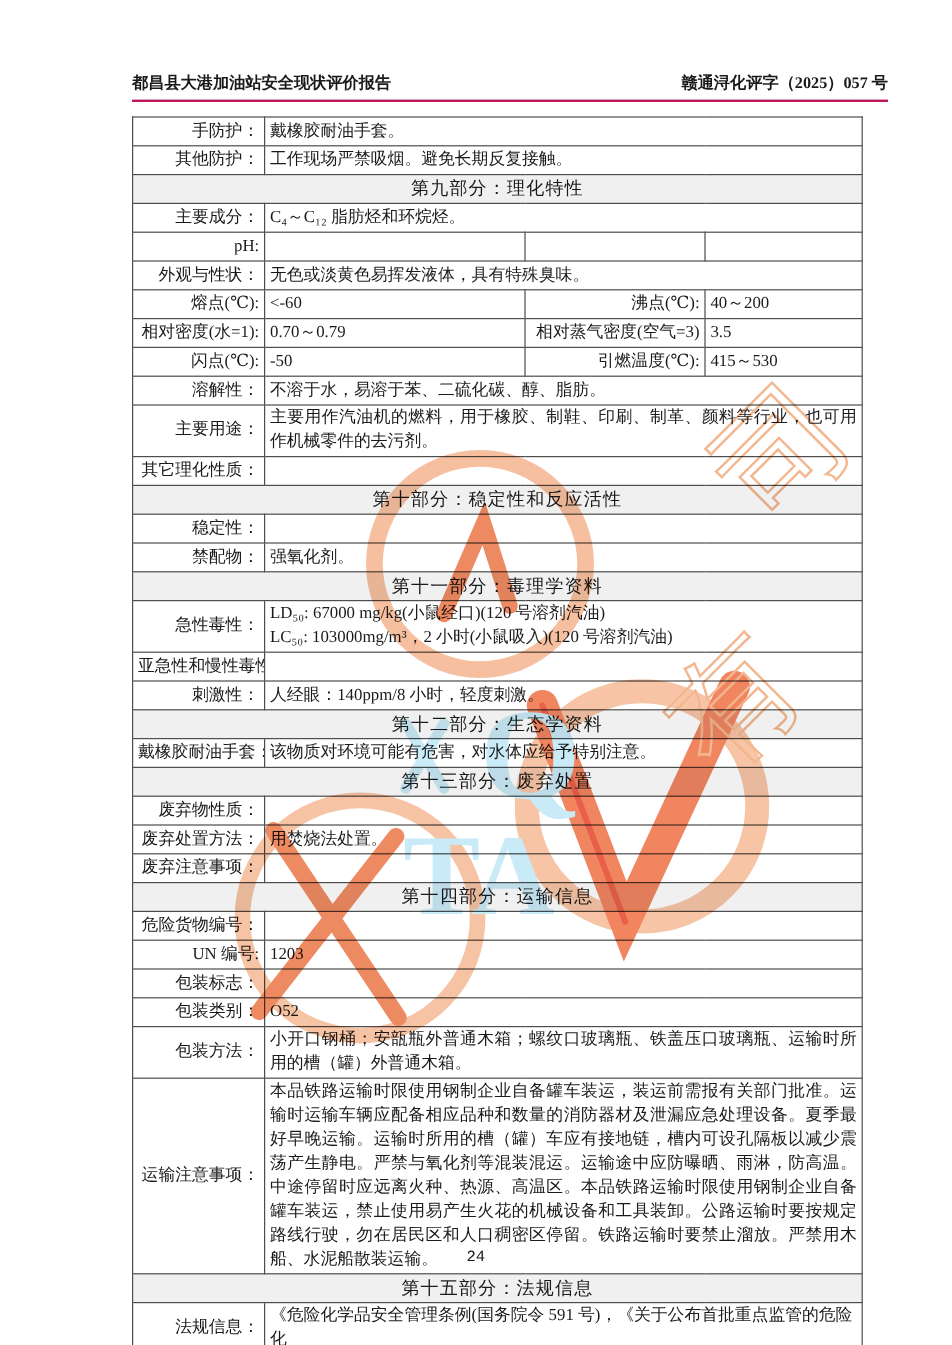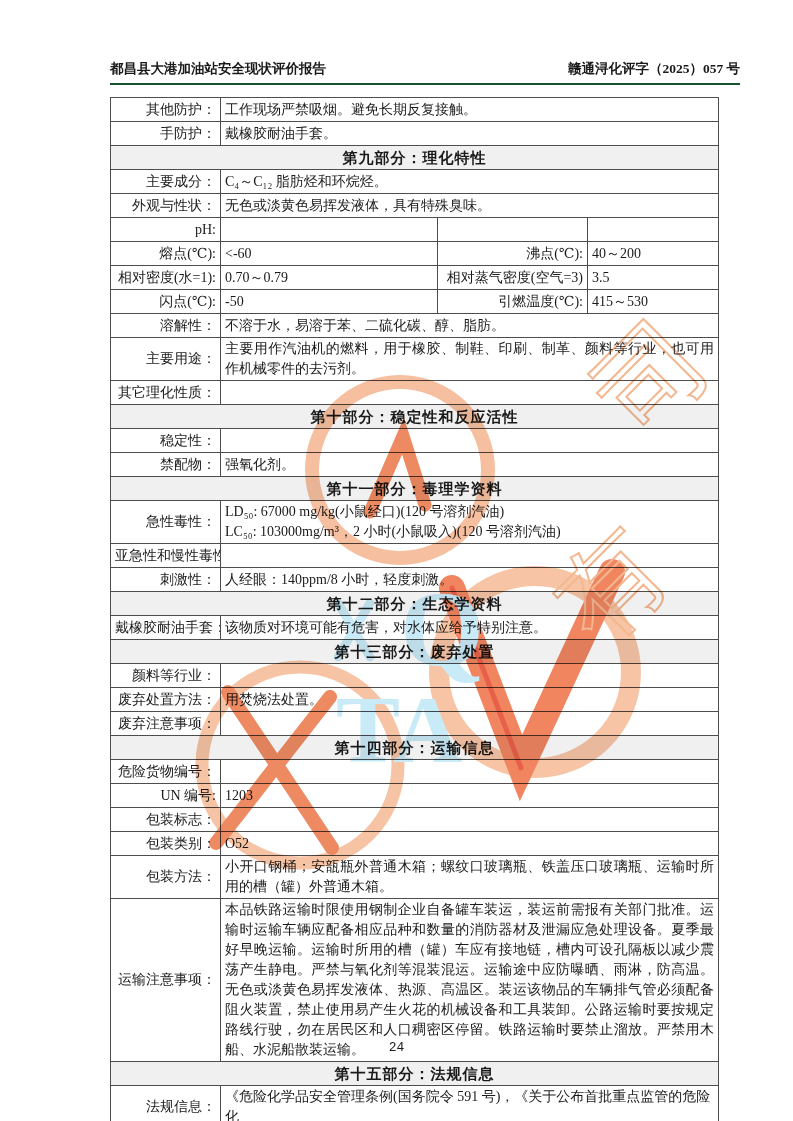--- a/index.html
+++ b/index.html
@@ -19,21 +19,21 @@
   .doc-header{
     position:absolute;
     left:110px;
     right:53px;
     top:60px;
     display:flex;
     justify-content:space-between;
     align-items:flex-end;
     font-size:13.5px;
     font-weight:bold;
-    border-bottom:2px solid #14532d;
+    border-bottom:2px solid #be185d;
     padding-bottom:5px;
   }
   
   table.msds{
     position:absolute;
     left:110px;
     top:97px;
     width:608px;
     border-collapse:collapse;
     table-layout:fixed;
@@ -56,21 +56,21 @@
     text-align:left;
     white-space:pre-line;
   }
   td.val.justify{
     text-align:justify;
     text-justify:inter-character;
   }
   td.section{
     background:#f0f0f0;
     text-align:center;
-    font-weight:bold;
+    font-weight:normal;
     font-size:15px;
     letter-spacing:1px;
   }
   
   .page-footer{
     position:absolute;
     left:0; right:0;
     top:1040px;
     text-align:center;
     font-size:13px;
@@ -103,45 +103,45 @@
 
   <table class="msds">
     <colgroup>
       <col style="width:110px">
         <col style="width:217px">
         <col style="width:150px">
         <col style="width:131px">
     </colgroup>
     <tbody id="table-body">
         <tr>
+          <td class="lbl">手防护：</td>
+          <td class="val" colspan="3">戴橡胶耐油手套。</td>
+        </tr>
+        <tr>
           <td class="lbl">其他防护：</td>
           <td class="val" colspan="3">工作现场严禁吸烟。避免长期反复接触。</td>
         </tr>
         <tr>
-          <td class="lbl">手防护：</td>
-          <td class="val" colspan="3">戴橡胶耐油手套。</td>
-        </tr>
-        <tr>
           <td class="section" colspan="4">第九部分：理化特性</td>
         </tr>
         <tr>
           <td class="lbl">主要成分：</td>
           <td class="val" colspan="3">C₄～C₁₂ 脂肪烃和环烷烃。</td>
-        </tr>
-        <tr>
-          <td class="lbl">外观与性状：</td>
-          <td class="val" colspan="3">无色或淡黄色易挥发液体，具有特殊臭味。</td>
         </tr>
         <tr>
           <td class="lbl">pH:</td>
           <td class="val"></td>
           <td class="lbl"></td>
           <td class="val"></td>
         </tr>
         <tr>
+          <td class="lbl">外观与性状：</td>
+          <td class="val" colspan="3">无色或淡黄色易挥发液体，具有特殊臭味。</td>
+        </tr>
+        <tr>
           <td class="lbl">熔点(℃):</td>
           <td class="val">&lt;-60</td>
           <td class="lbl">沸点(℃):</td>
           <td class="val">40～200</td>
         </tr>
         <tr>
           <td class="lbl">相对密度(水=1):</td>
           <td class="val">0.70～0.79</td>
           <td class="lbl">相对蒸气密度(空气=3)</td>
           <td class="val">3.5</td>
@@ -195,21 +195,21 @@
           <td class="section" colspan="4">第十二部分：生态学资料</td>
         </tr>
         <tr>
           <td class="lbl">戴橡胶耐油手套：</td>
           <td class="val" colspan="3">该物质对环境可能有危害，对水体应给予特别注意。</td>
         </tr>
         <tr>
           <td class="section" colspan="4">第十三部分：废弃处置</td>
         </tr>
         <tr>
-          <td class="lbl">颜料等行业：</td>
+          <td class="lbl">废弃物性质：</td>
           <td class="val" colspan="3"></td>
         </tr>
         <tr>
           <td class="lbl">废弃处置方法：</td>
           <td class="val" colspan="3">用焚烧法处置。</td>
         </tr>
         <tr>
           <td class="lbl">废弃注意事项：</td>
           <td class="val" colspan="3"></td>
         </tr>
@@ -231,21 +231,21 @@
         <tr>
           <td class="lbl">包装类别：</td>
           <td class="val" colspan="3">O52</td>
         </tr>
         <tr>
           <td class="lbl">包装方法：</td>
           <td class="val justify" colspan="3">小开口钢桶；安瓿瓶外普通木箱；螺纹口玻璃瓶、铁盖压口玻璃瓶、运输时所用的槽（罐）外普通木箱。</td>
         </tr>
         <tr>
           <td class="lbl">运输注意事项：</td>
-          <td class="val justify" colspan="3">本品铁路运输时限使用钢制企业自备罐车装运，装运前需报有关部门批准。运输时运输车辆应配备相应品种和数量的消防器材及泄漏应急处理设备。夏季最好早晚运输。运输时所用的槽（罐）车应有接地链，槽内可设孔隔板以减少震荡产生静电。严禁与氧化剂等混装混运。运输途中应防曝晒、雨淋，防高温。无色或淡黄色易挥发液体、热源、高温区。装运该物品的车辆排气管必须配备阻火装置，禁止使用易产生火花的机械设备和工具装卸。公路运输时要按规定路线行驶，勿在居民区和人口稠密区停留。铁路运输时要禁止溜放。严禁用木船、水泥船散装运输。</td>
+          <td class="val justify" colspan="3">本品铁路运输时限使用钢制企业自备罐车装运，装运前需报有关部门批准。运输时运输车辆应配备相应品种和数量的消防器材及泄漏应急处理设备。夏季最好早晚运输。运输时所用的槽（罐）车应有接地链，槽内可设孔隔板以减少震荡产生静电。严禁与氧化剂等混装混运。运输途中应防曝晒、雨淋，防高温。中途停留时应远离火种、热源、高温区。本品铁路运输时限使用钢制企业自备罐车装运，禁止使用易产生火花的机械设备和工具装卸。公路运输时要按规定路线行驶，勿在居民区和人口稠密区停留。铁路运输时要禁止溜放。严禁用木船、水泥船散装运输。</td>
         </tr>
         <tr>
           <td class="section" colspan="4">第十五部分：法规信息</td>
         </tr>
         <tr>
           <td class="lbl">法规信息：</td>
           <td class="val" colspan="3">《危险化学品安全管理条例(国务院令 591 号)，《关于公布首批重点监管的危险化</td>
         </tr>
       </tbody>
   </table>

